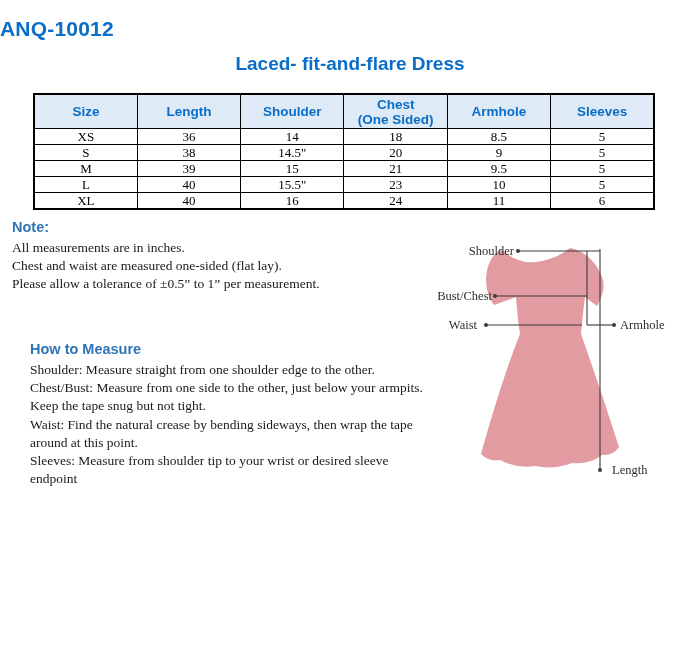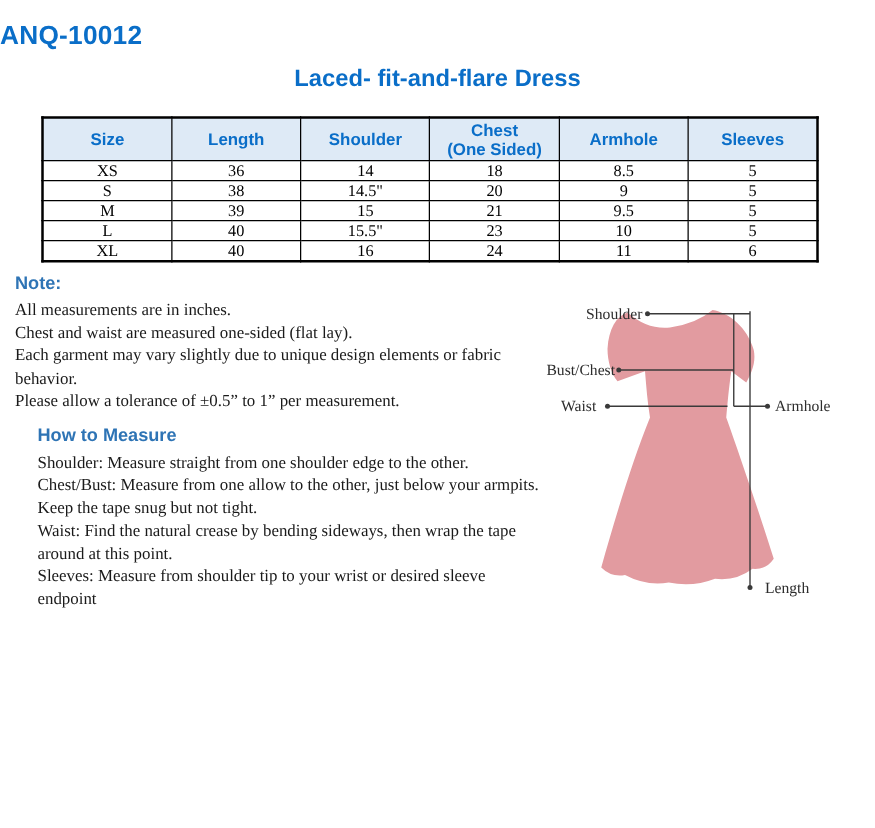--- a/index.html
+++ b/index.html
@@ -107,30 +107,29 @@
           <td>6</td>
         </tr>
       </tbody>
   </table>
 
   <section class="note-section">
     <h3 class="sec-heading">Note:</h3>
     <div id="note-lines">
         <div class="body-line">All measurements are in inches.</div>
         <div class="body-line">Chest and waist are measured one-sided (flat lay).</div>
-        <div class="body-line">Each garment may vary slightly due to unique design elements or fabric behavior.</div>
         <div class="body-line">Please allow a tolerance of ±0.5” to 1” per measurement.</div>
       </div>
   </section>
 
   <section class="measure-section">
     <h3 class="sec-heading">How to Measure</h3>
     <div id="measure-lines">
         <div class="body-line">Shoulder: Measure straight from one shoulder edge to the other.</div>
-        <div class="body-line">Chest/Bust: Measure from one allow to the other, just below your armpits. Keep the tape snug but not tight.</div>
+        <div class="body-line">Chest/Bust: Measure from one side to the other, just below your armpits. Keep the tape snug but not tight.</div>
         <div class="body-line">Waist: Find the natural crease by bending sideways, then wrap the tape around at this point.</div>
         <div class="body-line">Sleeves: Measure from shoulder tip to your wrist or desired sleeve endpoint</div>
       </div>
   </section>
 
   <svg class="diagram" width="260" height="255" viewBox="0 0 260 255">
     <path d="M 72,15
              Q 88,29 106,27
              Q 127,24 140,13
              C 153,15 168,27 173,45

